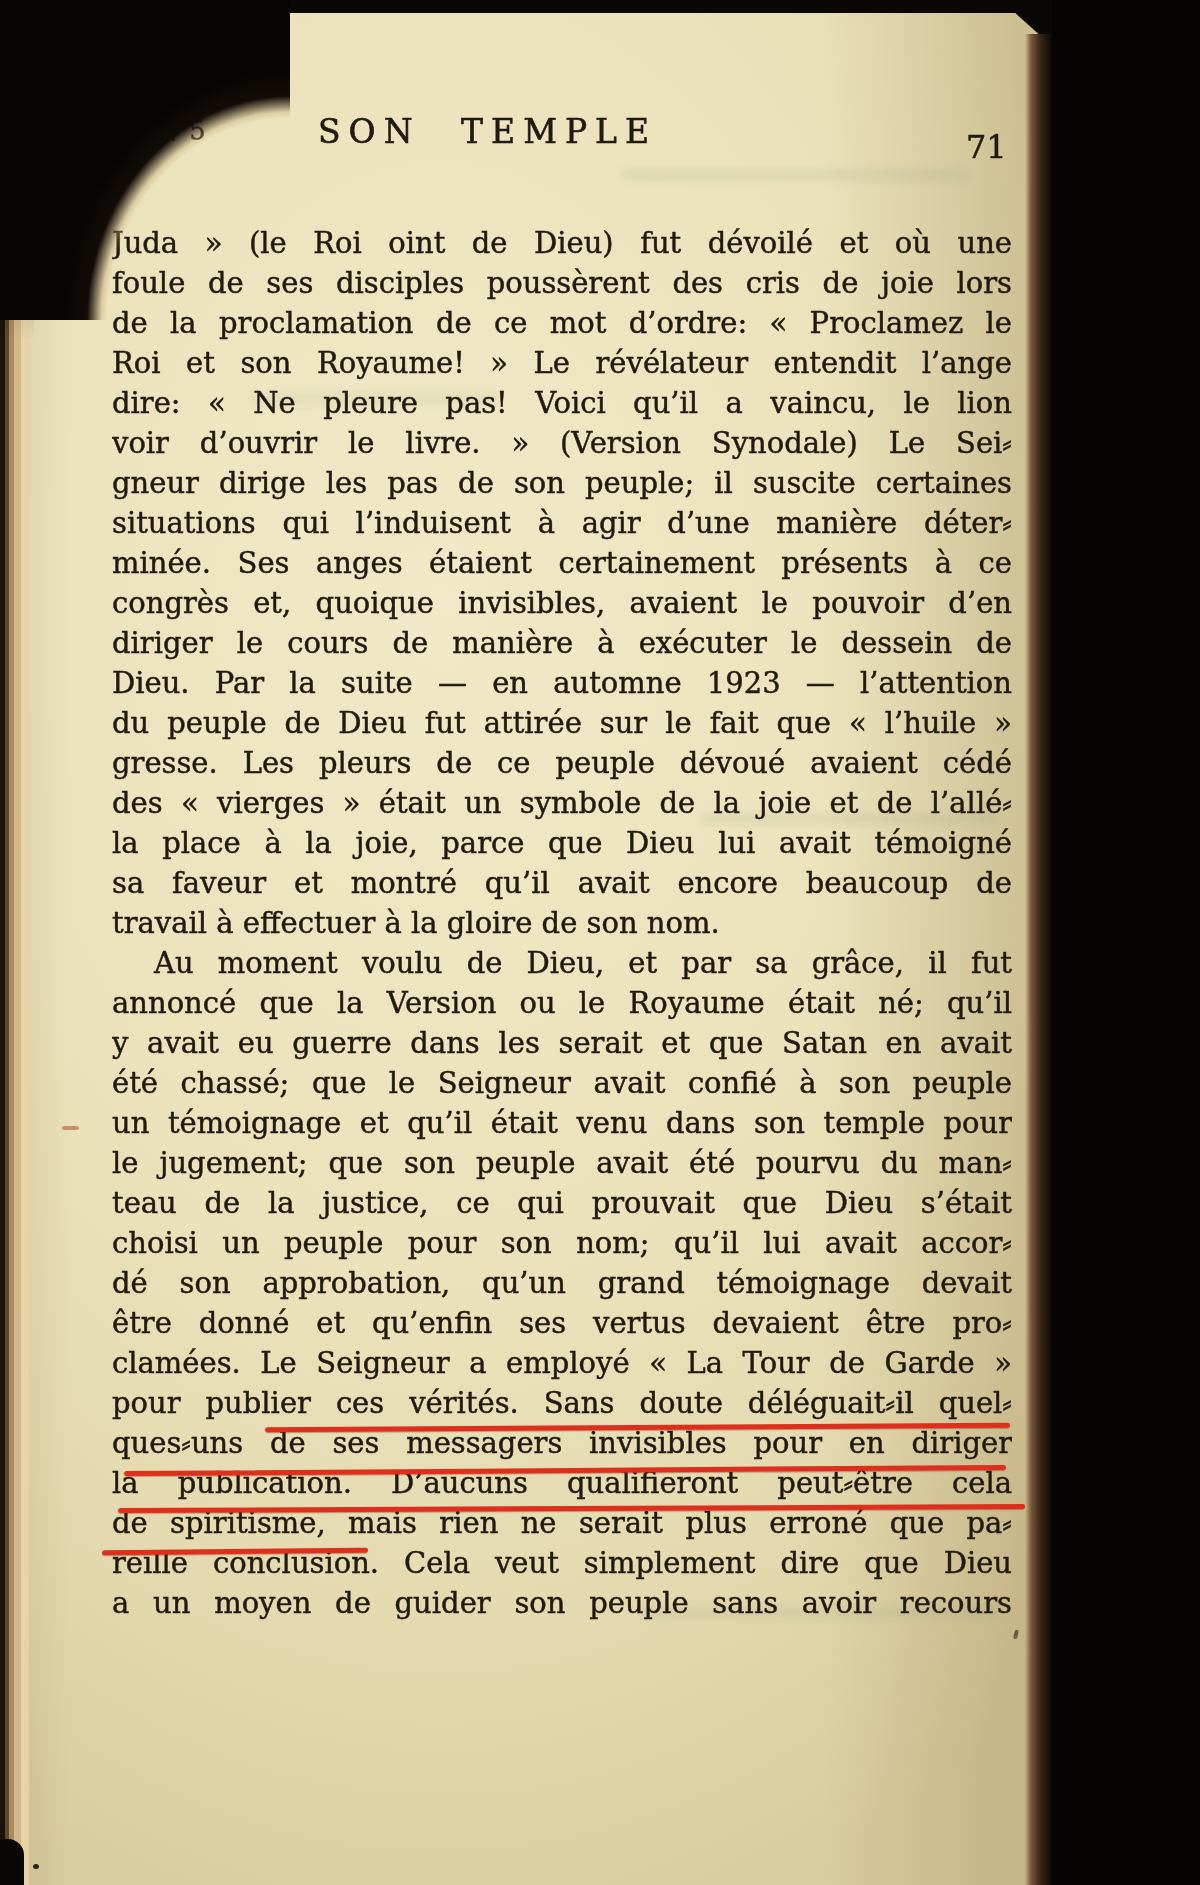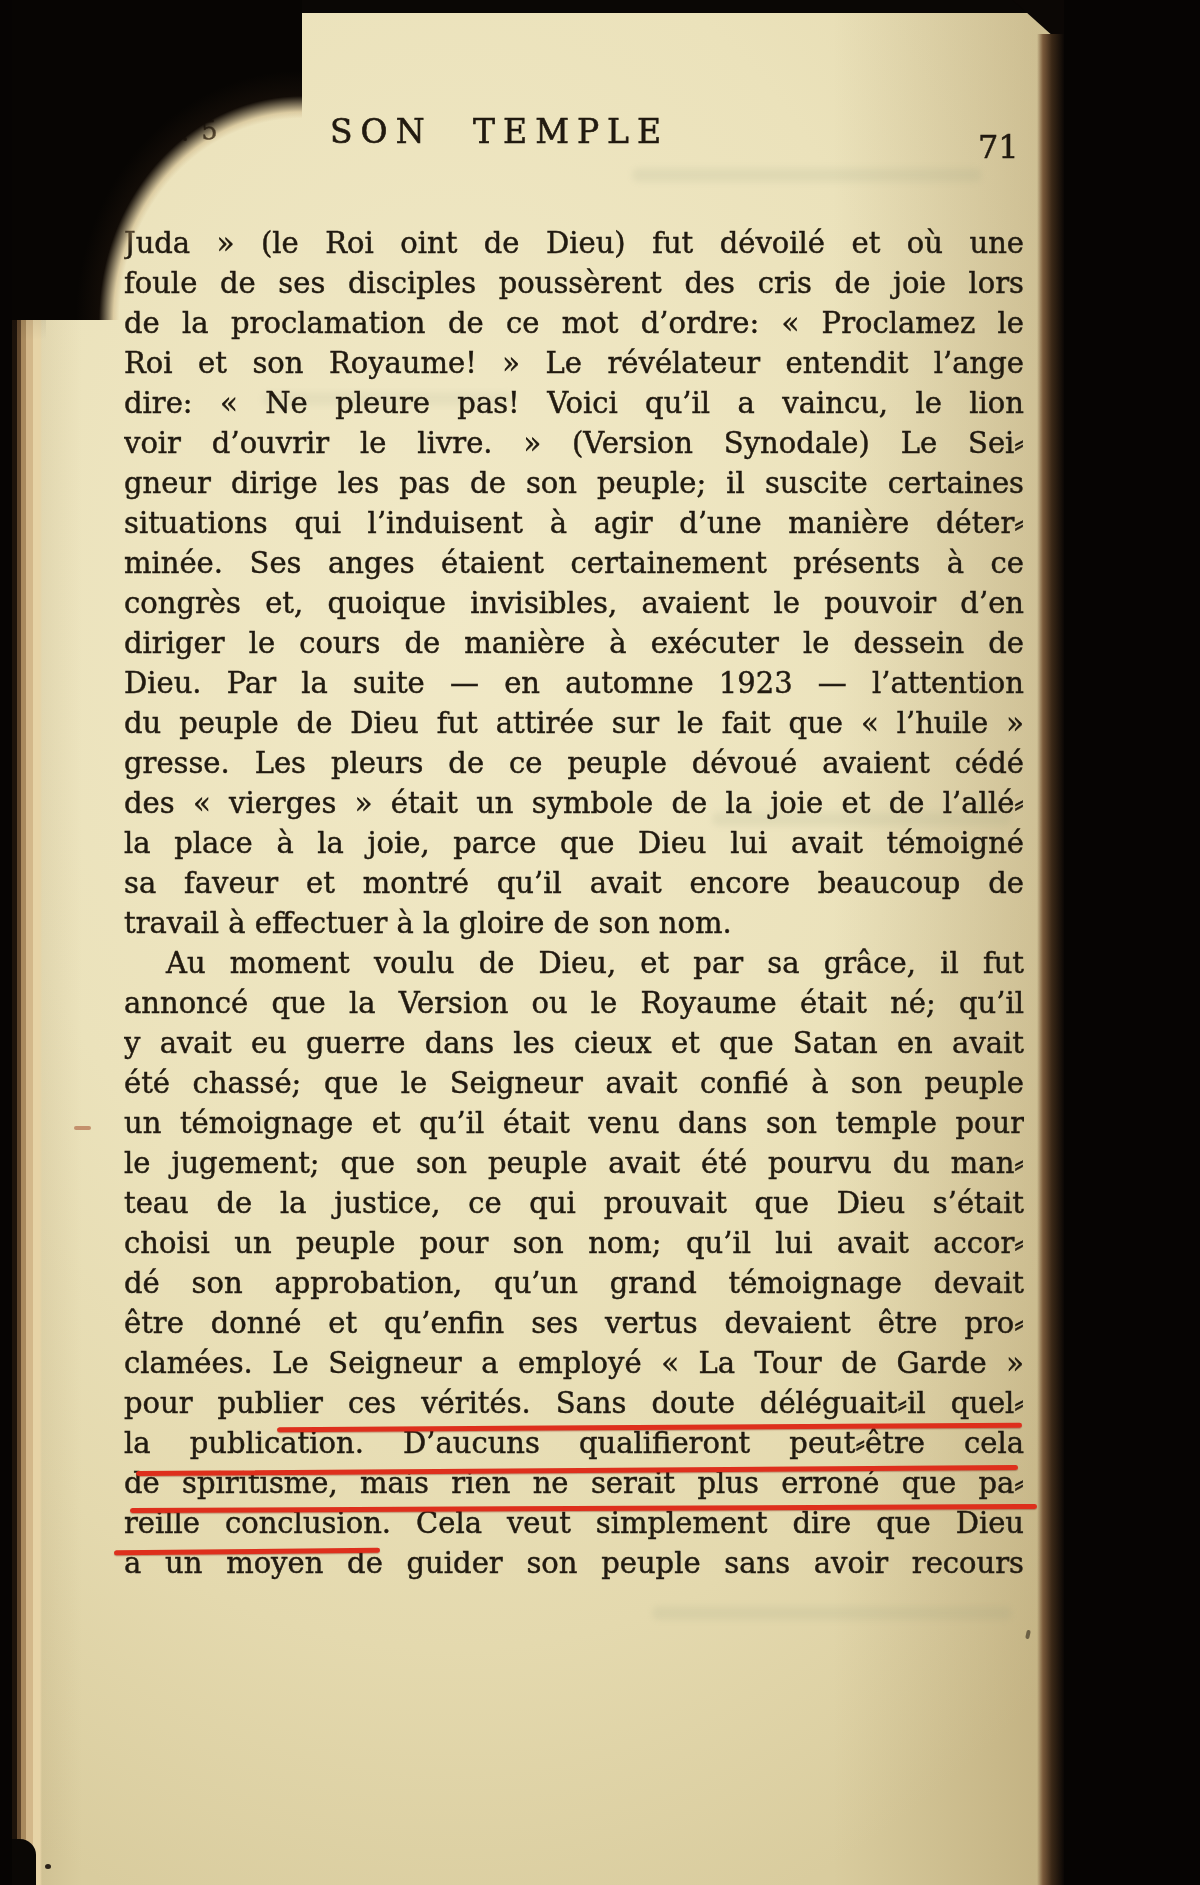--- a/index.html
+++ b/index.html
@@ -1,21 +1,21 @@
 <!DOCTYPE html>
 <html><head>
 <meta charset="utf-8">
 <style>
   html,body{margin:0;padding:0;}
   body{
     width:1200px;height:1885px;overflow:hidden;background:#060403;
     font-family:"DejaVu Serif","DejaVu Sans",serif;
     --paper:#ebe2bb; --ink:#211a10; --red:#de2f1c;
   }
-  .scan{position:absolute;top:0;left:12px;width:1052px;height:1885px;}
+  .scan{position:absolute;top:0;left:0;width:1052px;height:1885px;}
 
   
   .paper{
     position:absolute;inset:0;
     background:
       linear-gradient(to right, rgba(122,92,48,.16) 0px, rgba(122,92,48,0) 70px),
       linear-gradient(to right, rgba(0,0,0,0) 78%, rgba(122,92,40,.22) 97%),
       radial-gradient(95% 75% at 42% 32%, #f1e9c7 0%, #ebe2bb 48%, #e4d9ae 74%, #d9cc9e 97%);
   }
 
@@ -109,30 +109,31 @@
       <div class="line">diriger le cours de manière à exécuter le dessein de</div>
       <div class="line">Dieu. Par la suite — en automne 1923 — l’attention</div>
       <div class="line">du peuple de Dieu fut attirée sur le fait que « l’huile »</div>
       <div class="line">gresse. Les pleurs de ce peuple dévoué avaient cédé</div>
       <div class="line">des « vierges » était un symbole de la joie et de l’allé⸗</div>
       <div class="line">la place à la joie, parce que Dieu lui avait témoigné</div>
       <div class="line">sa faveur et montré qu’il avait encore beaucoup de</div>
       <div class="line end">travail à effectuer à la gloire de son nom.</div>
       <div class="line indent">Au moment voulu de Dieu, et par sa grâce, il fut</div>
       <div class="line">annoncé que la Version ou le Royaume était né; qu’il</div>
-      <div class="line">y avait eu guerre dans les cieux et que Satan en avait</div>
+      <div class="line">y avait eu guerre dans les serait et que Satan en avait</div>
       <div class="line">été chassé; que le Seigneur avait confié à son peuple</div>
       <div class="line">un témoignage et qu’il était venu dans son temple pour</div>
       <div class="line">le jugement; que son peuple avait été pourvu du man⸗</div>
       <div class="line">teau de la justice, ce qui prouvait que Dieu s’était</div>
       <div class="line">choisi un peuple pour son nom; qu’il lui avait accor⸗</div>
       <div class="line">dé son approbation, qu’un grand témoignage devait</div>
       <div class="line">être donné et qu’enfin ses vertus devaient être pro⸗</div>
       <div class="line">clamées. Le Seigneur a employé « La Tour de Garde »</div>
       <div class="line">pour publier ces vérités. Sans doute déléguait⸗il quel⸗</div>
+      <div class="line">ques⸗uns de ses messagers invisibles pour en diriger</div>
       <div class="line">la publication. D’aucuns qualifieront peut⸗être cela</div>
       <div class="line">de spiritisme, mais rien ne serait plus erroné que pa⸗</div>
       <div class="line">reille conclusion. Cela veut simplement dire que Dieu</div>
       <div class="line">a un moyen de guider son peuple sans avoir recours</div>
     </div>
 
   <div>
       <div class="redline" style="left: 265px; top: 1425px; width: 745px; transform: rotate(-0.35deg); background: rgb(222, 47, 28);"></div>
       <div class="redline" style="left: 124px; top: 1468px; width: 882px; transform: rotate(-0.4deg); background: rgb(222, 47, 28);"></div>
       <div class="redline" style="left: 118px; top: 1506px; width: 907px; transform: rotate(-0.25deg); background: rgb(222, 47, 28);"></div>

